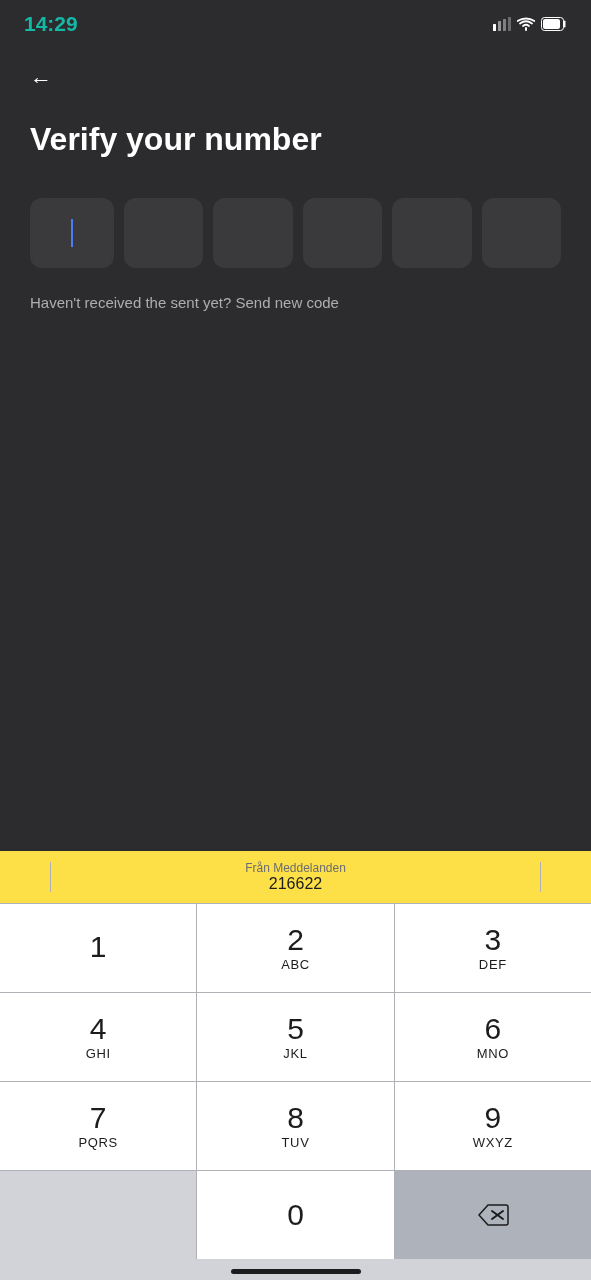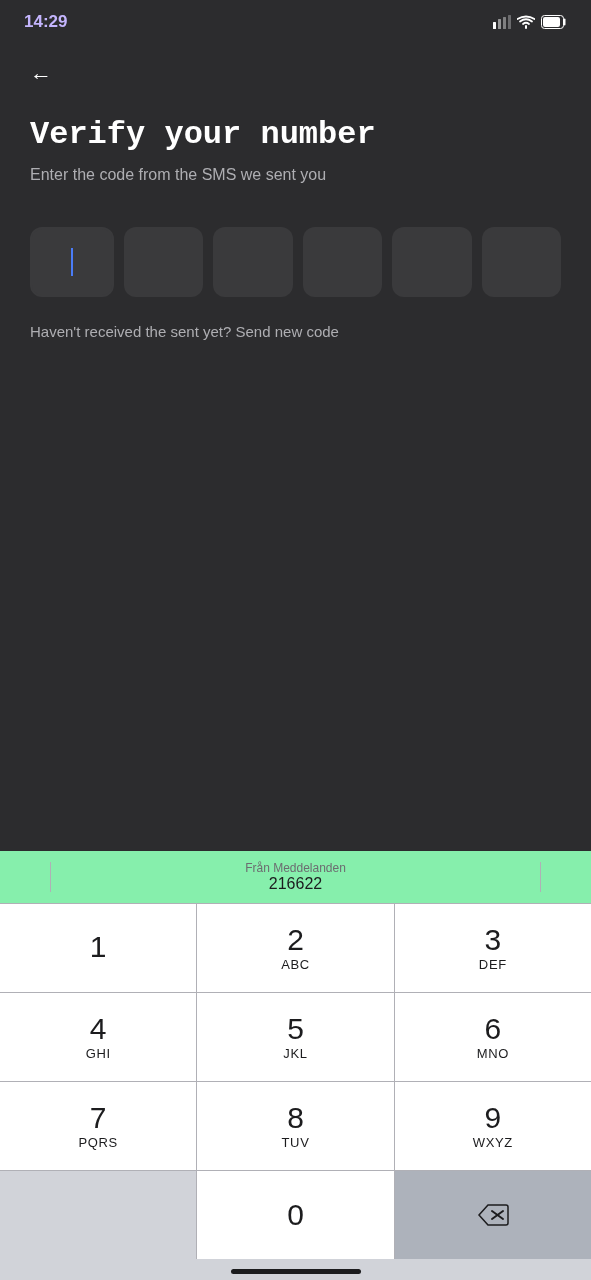--- a/index.html
+++ b/index.html
@@ -15,22 +15,22 @@
 
     
     .status-bar {
       display: flex;
       justify-content: space-between;
       align-items: center;
       padding: 12px 24px 8px;
       background: #2c2c2e;
     }
     .status-time {
-      color: #c4b5fd;
-      font-size: 17px;
+      color: #14b8a6;
+      font-size: 21px;
       font-weight: 600;
     }
     .status-icons {
       display: flex;
       align-items: center;
       gap: 6px;
     }
 
     
     .app-area {
@@ -51,22 +51,21 @@
     }
 
     .title-section {
       margin-bottom: 20px;
     }
     .main-title {
       color: #fff;
       font-size: 32px;
       font-weight: 700;
       line-height: 1.2;
-      margin-bottom: 10px;
-      font-family: Liberation Mono, monospace;
+      margin-bottom: 16px;
     }
     .subtitle {
       color: #aeaeb2;
       font-size: 16px;
       font-weight: 400;
       line-height: 1.4;
     }
 
     
     .code-inputs {
@@ -129,21 +128,21 @@
     
     .keyboard-area {
       background: #d1d3d9;
       position: absolute;
       bottom: 0;
       left: 0;
       width: 591px;
     }
 
     .keyboard-suggestion {
-      background: #86efac;
+      background: #fde047;
       display: flex;
       align-items: center;
       justify-content: center;
       padding: 10px 16px;
       border-bottom: 1px solid #b0b0b6;
       min-height: 50px;
     }
     .suggestion-divider {
       width: 1px;
       height: 30px;
@@ -251,21 +250,20 @@
 <div class="app-area">
 
   
   <div class="back-btn">
     <span class="back-arrow">←</span>
   </div>
 
   
   <div class="title-section">
     <h1 class="main-title">Verify your number</h1>
-    <p class="subtitle">Enter the code from the SMS we sent you</p>
   </div>
 
   
   <div class="code-inputs">
     <div class="code-box active">
       <div class="cursor"></div>
     </div>
     <div class="code-box"></div>
     <div class="code-box"></div>
     <div class="code-box"></div>

